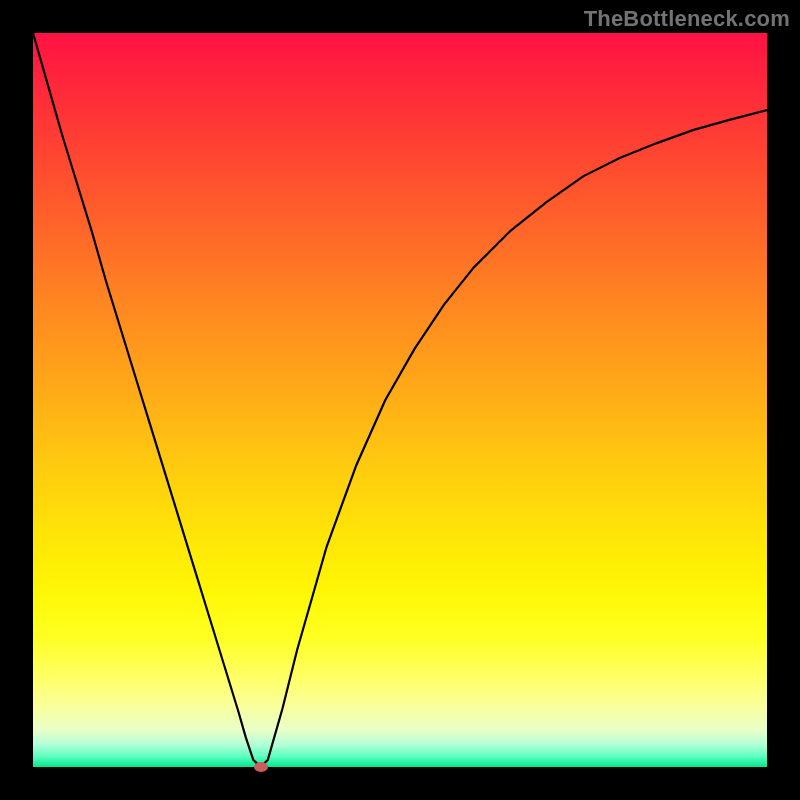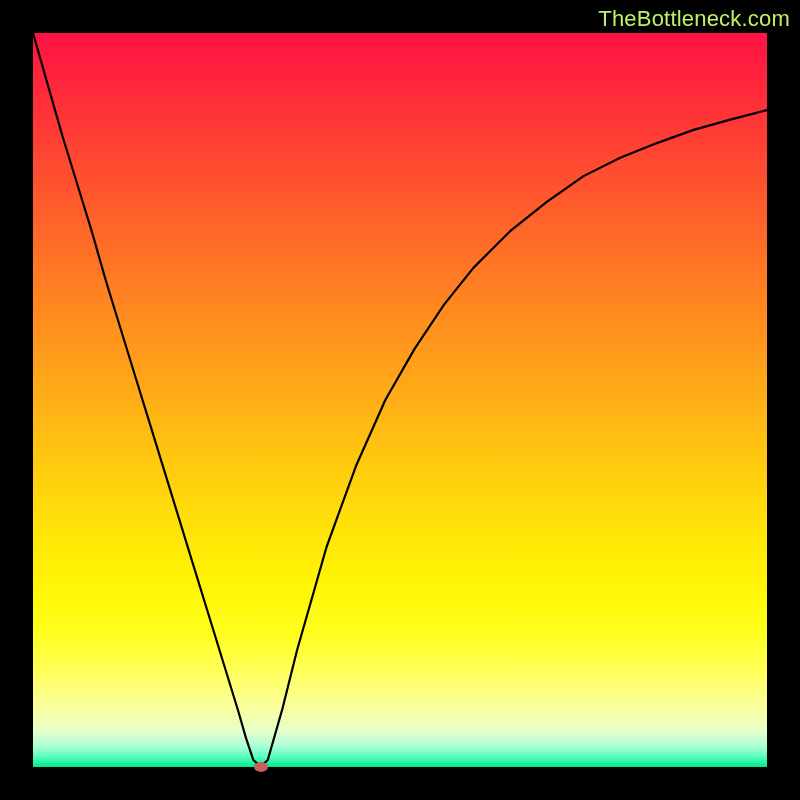--- a/index.html
+++ b/index.html
@@ -40,23 +40,23 @@
       #e8ffc8 95%,
       #b0ffd8 97%,
       #60ffc0 98.5%,
       #00e890 100%
     );
   }
   .watermark {
     position: absolute;
     top: 6px;
     right: 10px;
-    color: #bef264;
+    color: #737373;
     font-size: 22px;
-    font-weight: 400;
+    font-weight: 700;
     letter-spacing: 0.2px;
     z-index: 5;
   }
   svg.curve {
     position: absolute;
     left: 0;
     top: 0;
     width: 734px;
     height: 734px;
     z-index: 2;

